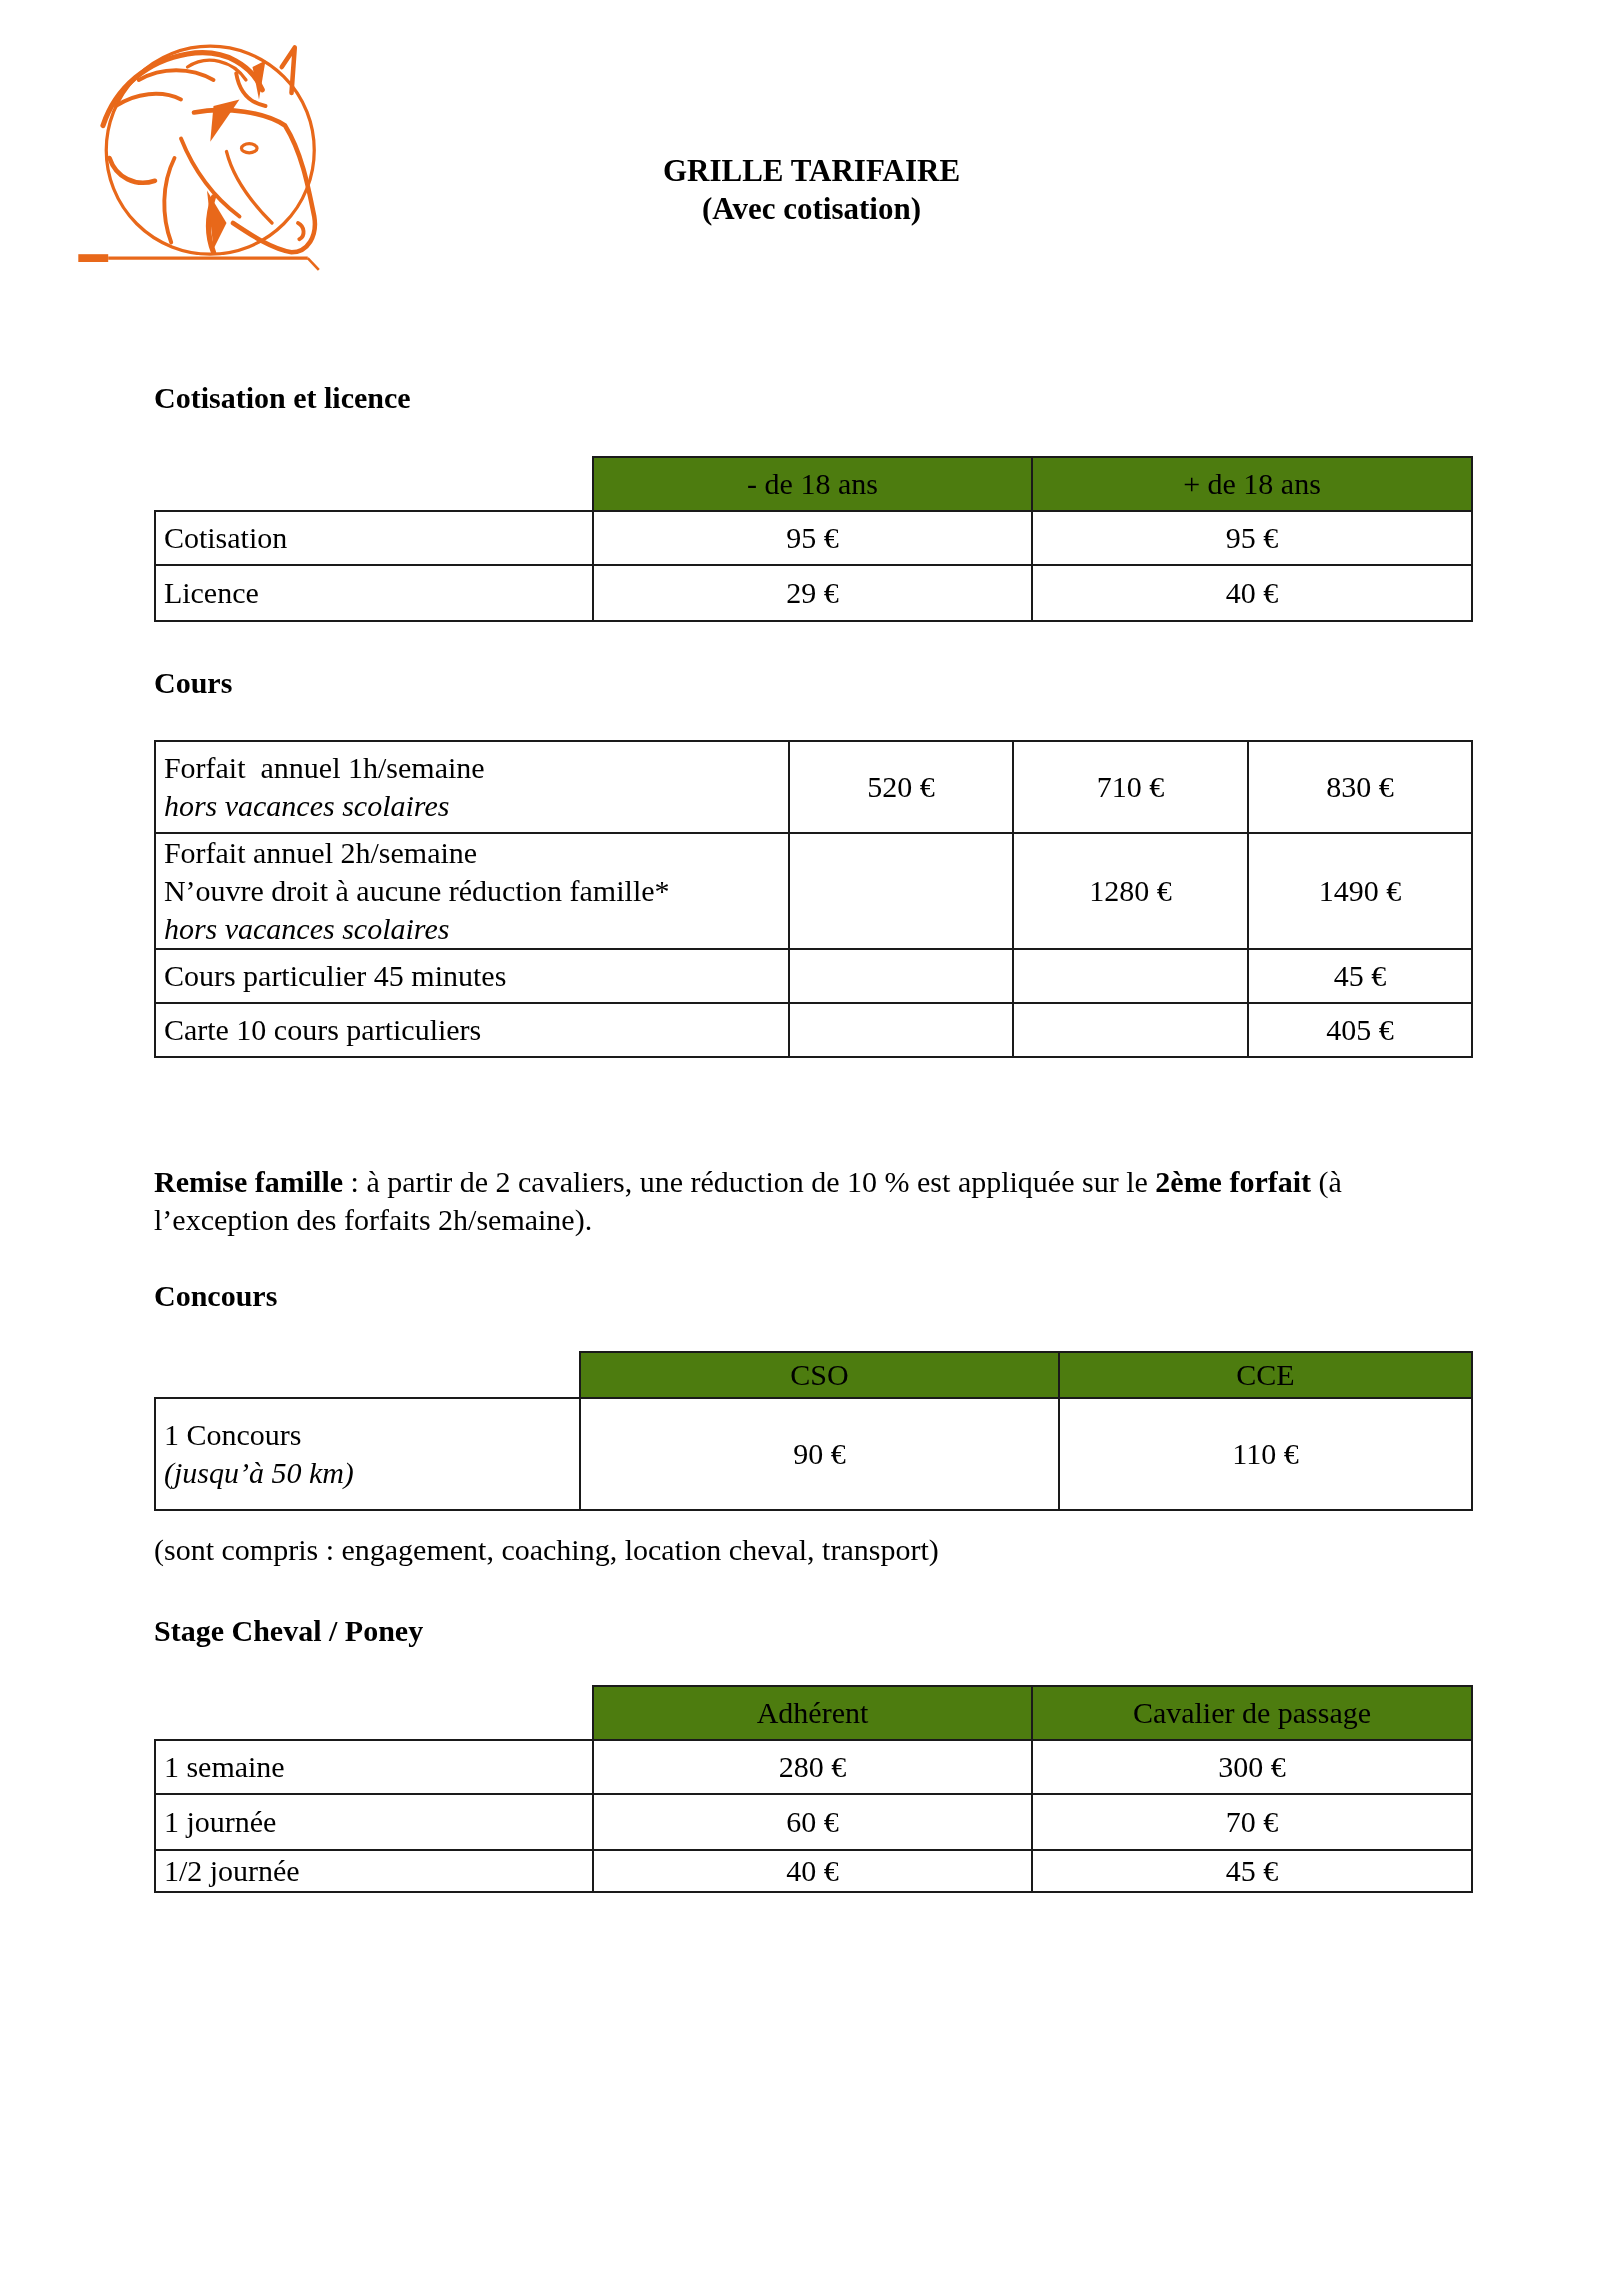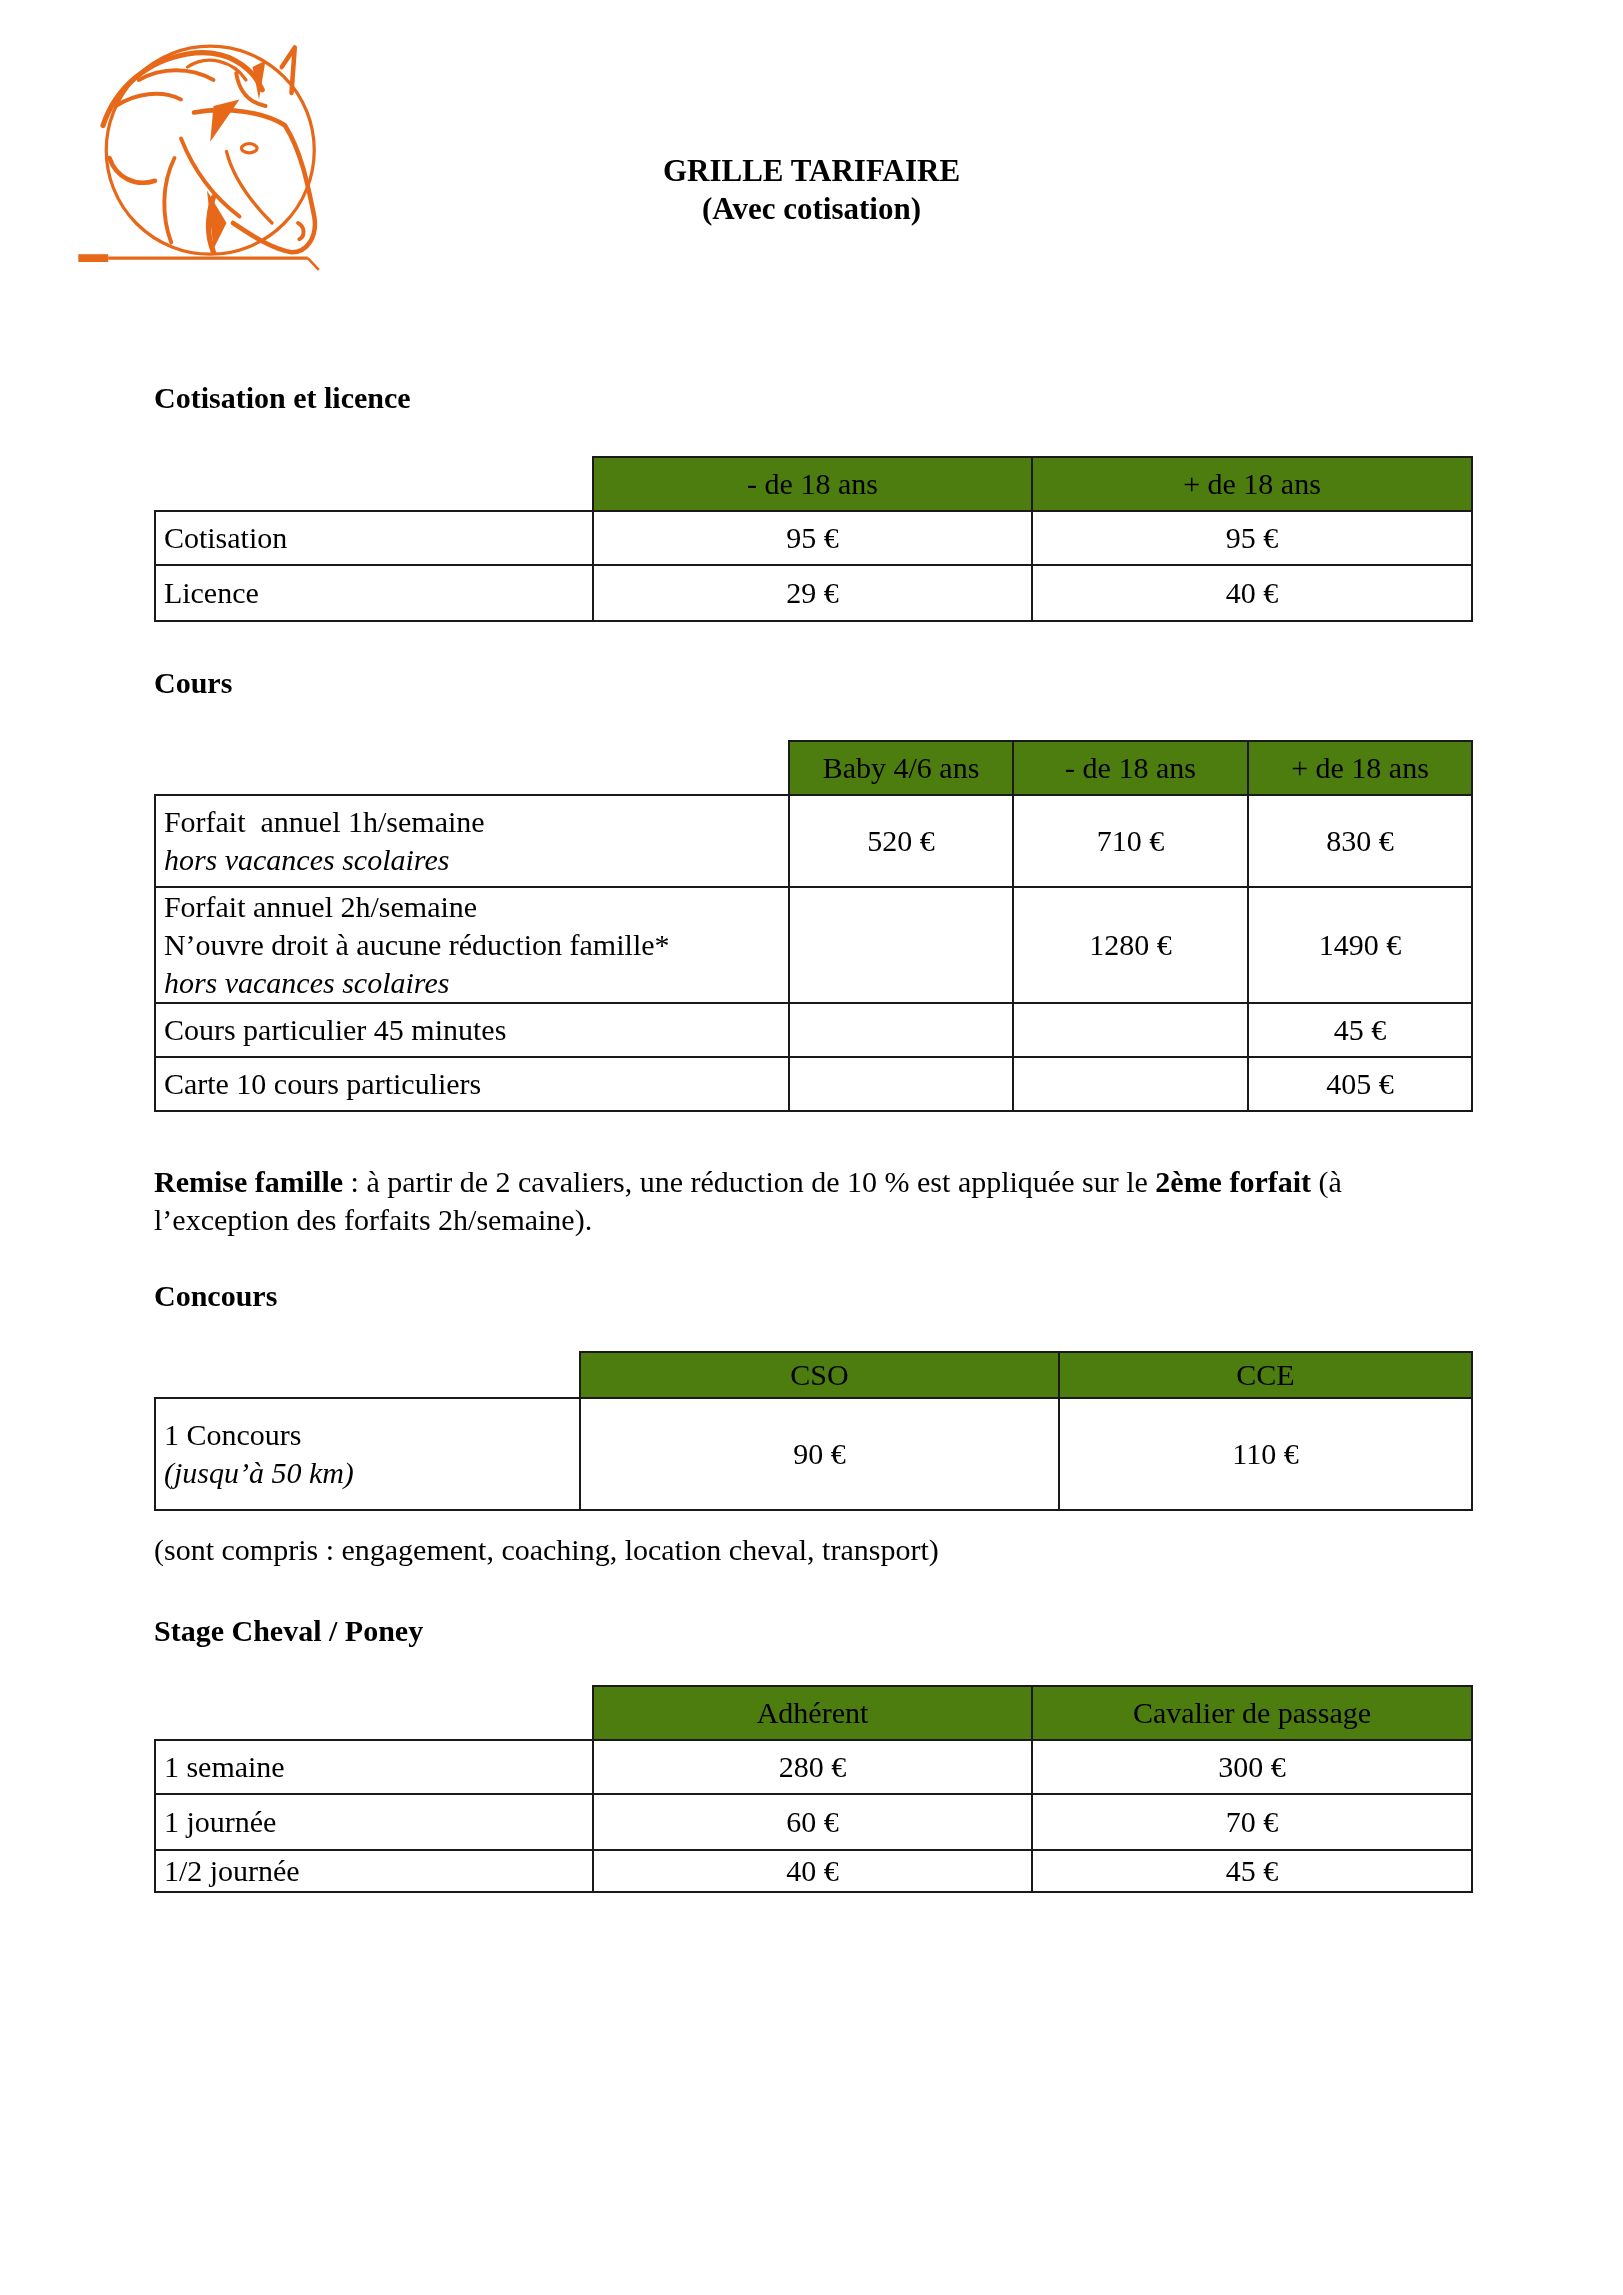--- a/index.html
+++ b/index.html
@@ -105,26 +105,20 @@
 
 <div class="h" style="top:666px;">Cours</div>
 <table class="grid" style="left:154px; top:740px; width:1317px;">
   <colgroup>
       <col style="width:634px">
       <col style="width:224px">
       <col style="width:235px">
       <col style="width:224px">
     </colgroup>
   <tbody>
-      <tr style="height:54px;">
-    <td class="empty-corner"></td>
-    <td class="hd">Baby 4/6 ans</td>
-    <td class="hd">- de 18 ans</td>
-    <td class="hd">+ de 18 ans</td>
-  </tr>
   <tr style="height:92px;">
     <td class="lbl">
       <div style="white-space:pre;">Forfait  annuel 1h/semaine</div>
       <div class="it">hors vacances scolaires</div>
     </td>
     <td class="val">520 €</td>
     <td class="val">710 €</td>
     <td class="val">830 €</td>
   </tr>
   <tr style="height:105px;">

